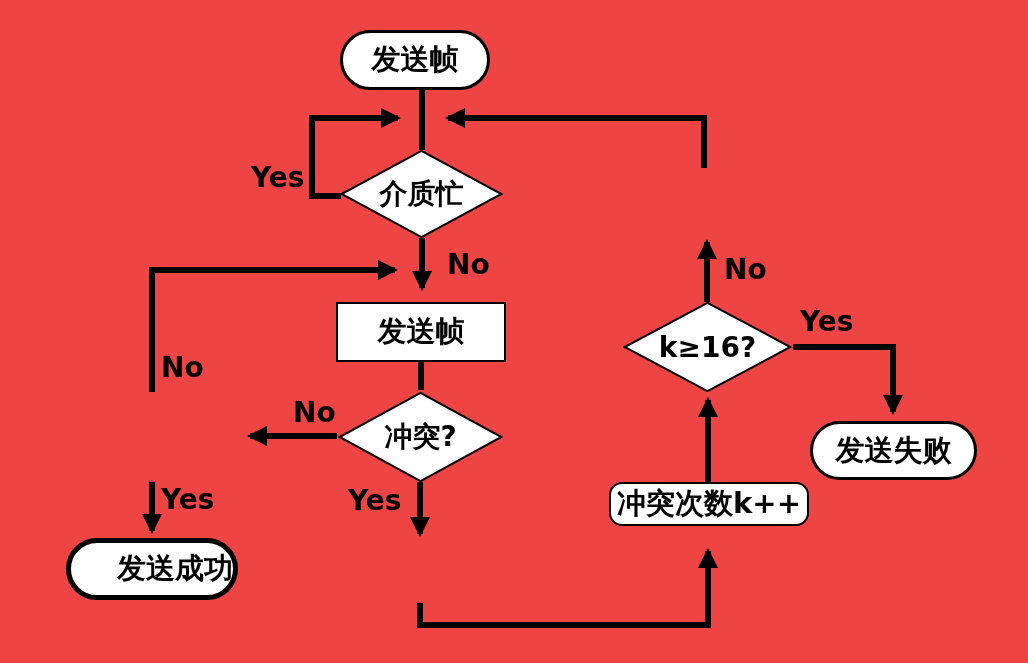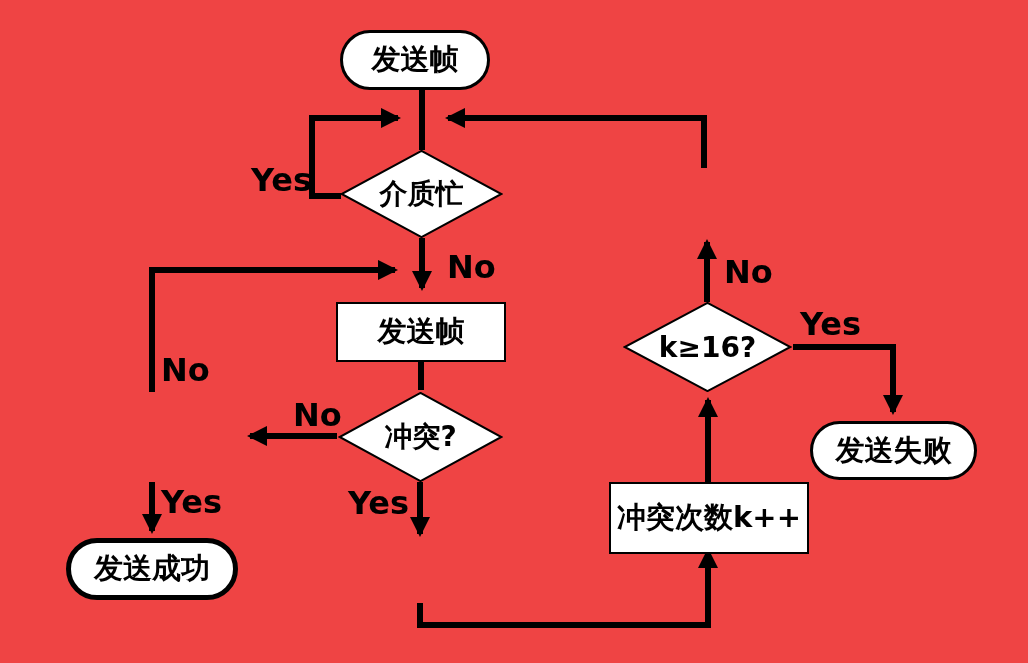--- a/index.html
+++ b/index.html
@@ -19,34 +19,34 @@
     font-weight:bold;
     text-align:center;
     white-space:nowrap;
   }
   .stadium{
     background:#fff;
     border:3px solid #000;
     border-radius:34px;
     font-size:29px;
   }
-  .stadium.heavy{border-width:5px;}
+  .stadium.heavy{border-width:5px;justify-content:flex-end;}
   .rect{
     background:#fff;
     border:2px solid #000;
     font-size:29px;
   }
   .diamond{background:transparent;font-size:28px;}
   .diamond svg{position:absolute;left:0;top:0;width:100%;height:100%;}
   .diamond .lbl{position:relative;z-index:2;}
   .edge-label{
     position:absolute;
     color:#000;
     font-weight:bold;
-    font-size:32px;
+    font-size:28px;
     line-height:1;
     white-space:nowrap;
   }
 </style>
 </head>
 <body>
 
 <div id="canvas">
 
   <svg id="wires" viewBox="0 0 1028 663" xmlns="http://www.w3.org/2000/svg">
@@ -104,21 +104,21 @@
     </svg>
     <span class="lbl">冲突?</span>
   </div>
 
 
   <div class="node stadium heavy" style="left:66px;top:538px;width:172px;height:62px;">
     <span>发送成功</span>
   </div>
 
 
-  <div class="node rect" style="left:609px;top:482px;width:200px;height:72px;">
+  <div class="node rect" style="left:609px;top:482px;width:200px;height:44px;border-radius:13px;">
     <span>冲突次数k++</span>
   </div>
 
   <div class="node diamond" style="left:623px;top:302px;width:169px;height:90px;">
     <svg viewBox="0 0 100 100" preserveAspectRatio="none">
       <polygon points="50,1 99,50 50,99 1,50" fill="#fff" stroke="#000" stroke-width="2" vector-effect="non-scaling-stroke"></polygon>
     </svg>
     <span class="lbl">k≥16?</span>
   </div>
 

